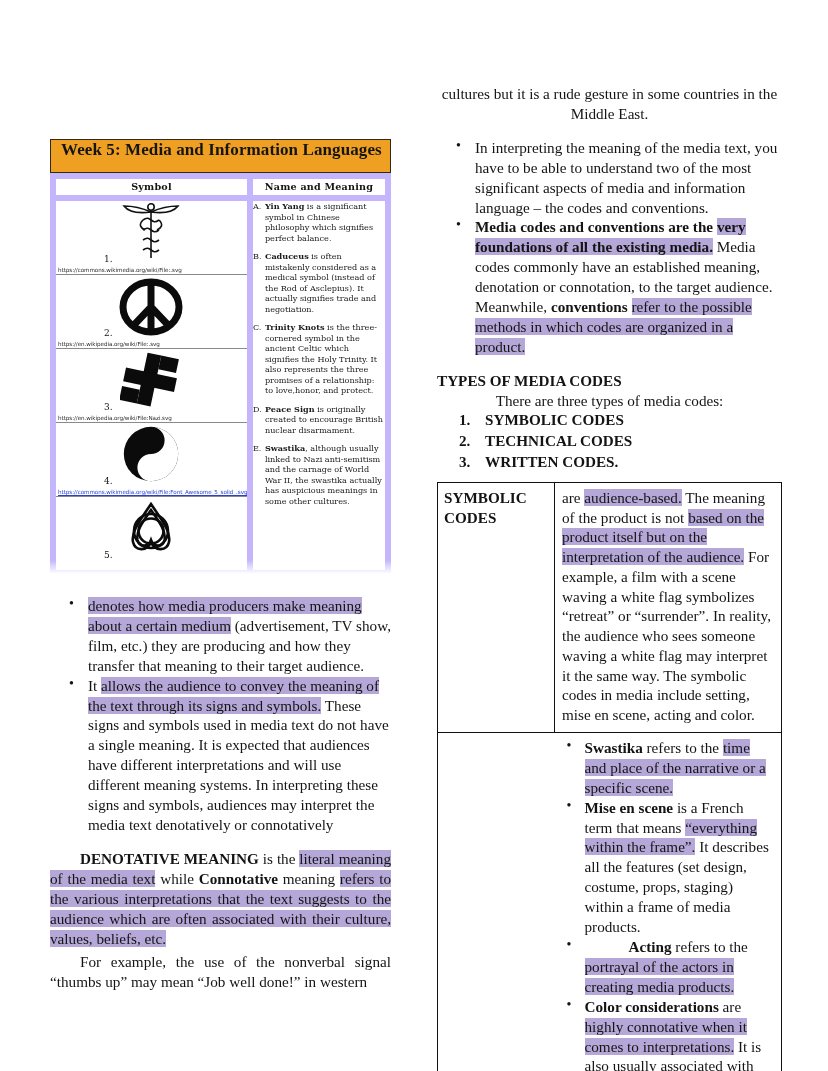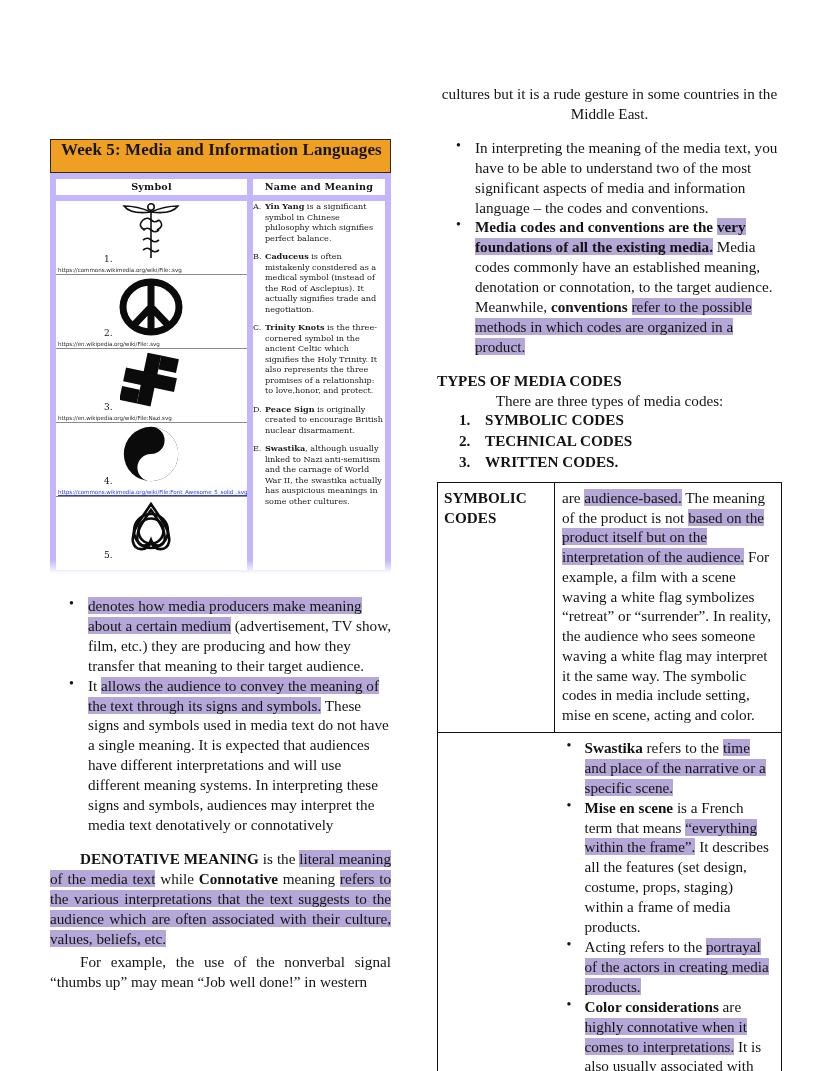--- a/index.html
+++ b/index.html
@@ -367,21 +367,21 @@
           <tr>
         <td class="label">SYMBOLIC CODES</td>
         <td id="symbolic-text"><span> are </span><span class="hl">audience-based.</span><span> The meaning of the product is not </span><span class="hl">based on the product itself but on the interpretation of the audience.</span><span> For example, a film with a scene waving a white flag symbolizes “retreat” or “surrender”. In reality, the audience who sees someone waving a white flag may interpret it the same way. The symbolic codes in media include setting, mise en scene, acting and color.</span></td>
       </tr>
       <tr>
         <td class="label" style="border-right:none"></td>
         <td style="border-left:none;padding-left:0">
           <ul class="bl" id="symbolic-bullets">
                 <li><span style="font-weight: bold;">Swastika</span><span> refers to the </span><span class="hl">time and place of the narrative or a specific scene.</span></li>
                 <li><span style="font-weight: bold;">Mise en scene</span><span> is a French term that means </span><span class="hl">“everything within the frame”.</span><span> It describes all the features (set design, costume, props, staging) within a frame of media products.</span></li>
-                <li><span style="font-weight: normal;">Acting</span><span> refers to the </span><span class="hl">portrayal of the actors in creating media products.</span></li>
+                <li><span style="font-weight: bold; margin-left: 44px;">Acting</span><span> refers to the </span><span class="hl">portrayal of the actors in creating media products.</span></li>
                 <li><span style="font-weight: bold;">Color considerations</span><span> are </span><span class="hl">highly connotative when it comes to interpretations.</span><span> It is also usually associated with cultural aspects.</span></li>
               </ul>
         </td>
       </tr>
 
     </tbody>
       </table>
   </div>
 </div>
 

